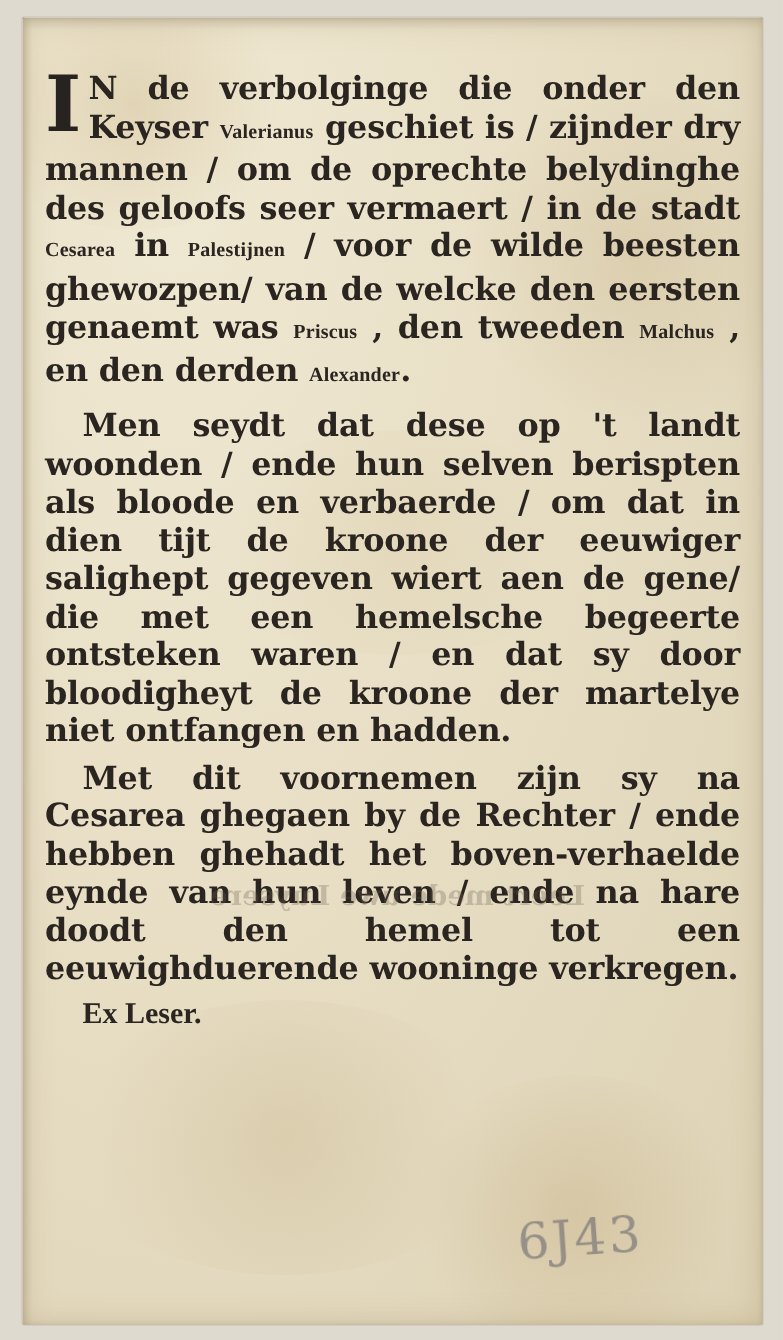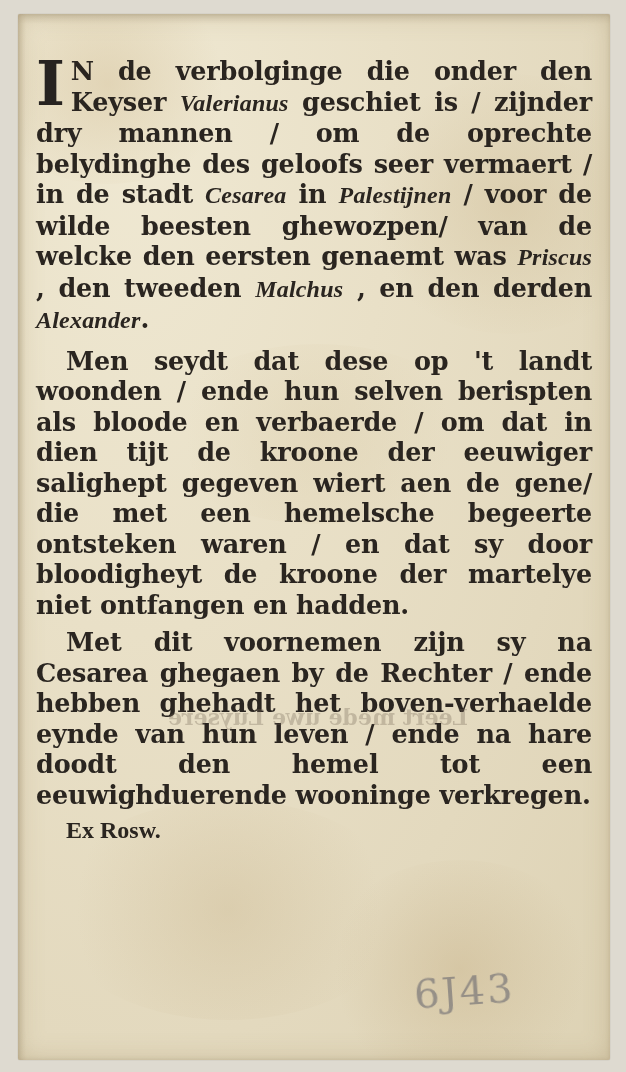--- a/index.html
+++ b/index.html
@@ -79,23 +79,22 @@
     font-weight: bold;
     font-size: 62px;
     line-height: 52px;
     padding: 2px 6px 0 0;
     color: #272320;
   }
   
   .roman {
     font-family: "Liberation Serif", serif;
     font-weight: bold;
-    font-size: 24px;
+    font-size: 16px;
     letter-spacing: 0.2px;
-    font-style: italic;
   }
   .sig {
     font-family: "Liberation Serif", serif;
     font-weight: bold;
     font-size: 24px;
     margin: 2px 0 0 30px;
     color: #2a2520;
   }
   
   .bleed {
@@ -154,20 +153,20 @@
     <div id="textblock">
       <p class="para p1">
         <span class="dropcap">I</span><span>N de verbolginge die onder den Keyser <span class="roman">Valerianus</span> geschiet is / zijnder dry mannen / om de oprechte belydinghe des geloofs seer vermaert / in de stadt <span class="roman">Cesarea</span> in <span class="roman">Palestijnen</span> / voor de wilde beesten ghewozpen/ van de welcke den eersten genaemt was <span class="roman">Priscus</span> , den tweeden <span class="roman">Malchus</span> , en den derden <span class="roman">Alexander</span>.</span>
       </p>
       <p class="para">
         <span class="indent"></span><span>Men seydt dat dese op 't landt woonden / ende hun selven berispten als bloode en verbaerde / om dat in dien tijt de kroone der eeuwiger salighept gegeven wiert aen de gene/ die met een hemelsche begeerte ontsteken waren / en dat sy door bloodigheyt de kroone der martelye niet ontfangen en hadden.</span>
       </p>
       <p class="para">
         <span class="indent"></span><span>Met dit voornemen zijn sy na Cesarea ghegaen by de Rechter / ende hebben ghehadt het boven-verhaelde eynde van hun leven / ende na hare doodt den hemel tot een eeuwighduerende wooninge verkregen.</span>
       </p>
-      <div class="sig">Ex Rosw.</div>
+      <div class="sig">Ex Leser.</div>
     </div>
 
     <div class="bleed">Leert mede uwe Luysere</div>
     <div class="pencil">6J43</div>
     <div class="edge-dark"></div>
   </div>
 </div>
 
 </body></html>

